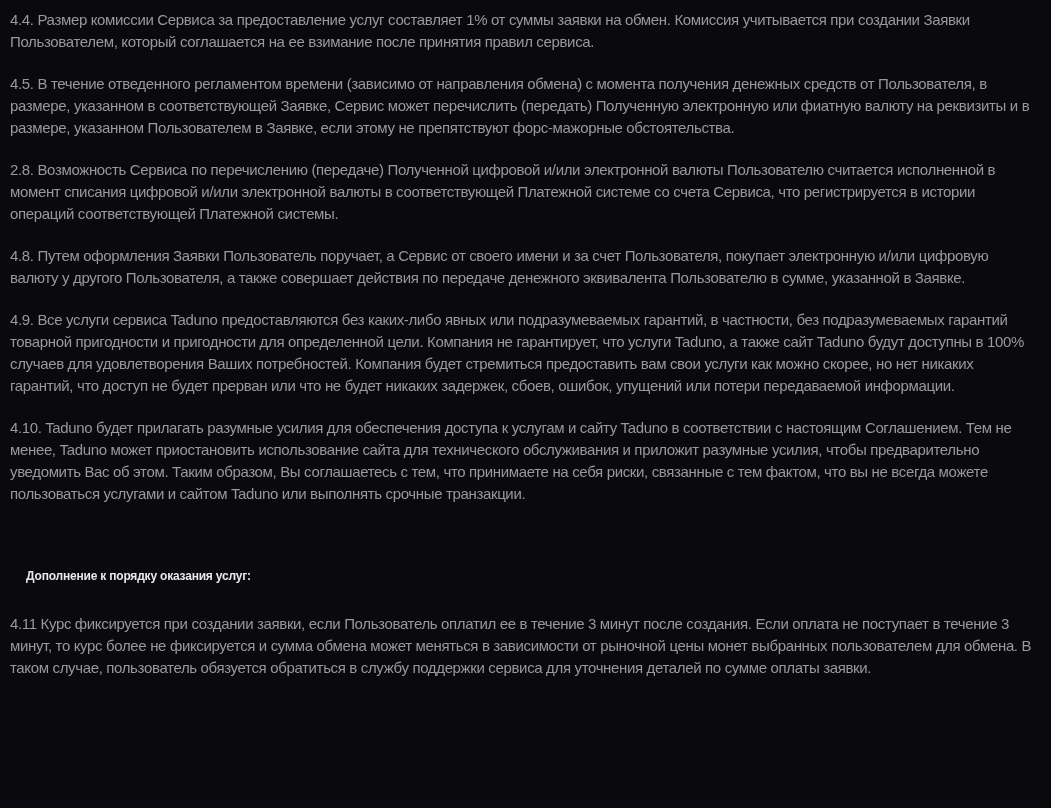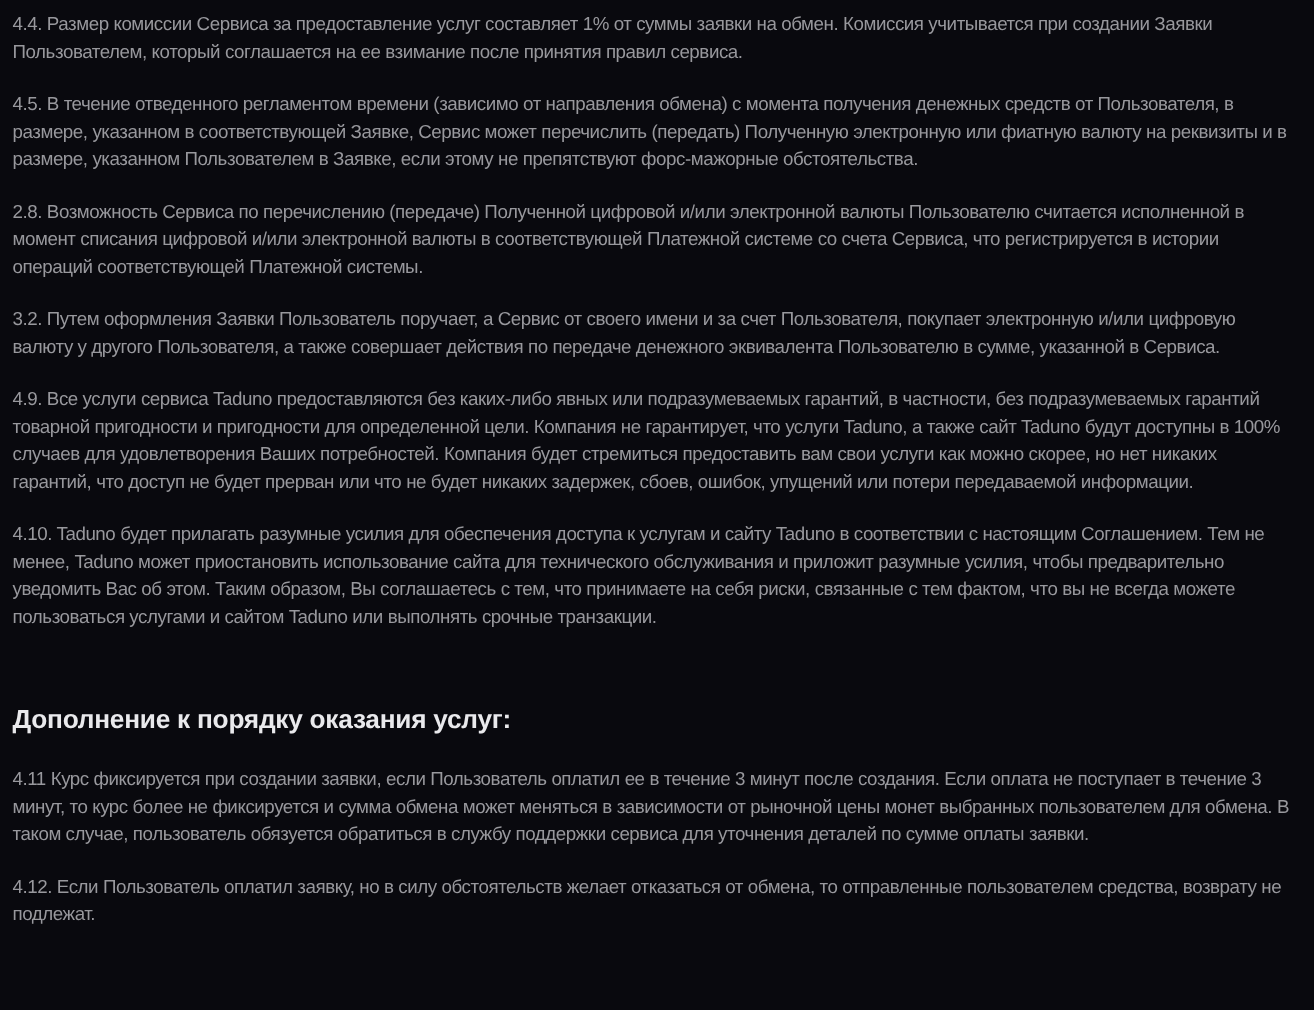--- a/index.html
+++ b/index.html
@@ -20,47 +20,46 @@
     padding: 9px 11px 0 10px;
     color: #98989d;
     font-size: 15px;
     line-height: 22px;
     letter-spacing: -0.35px;
   }
   .para {
     margin: 0 0 20px 0;
   }
   .subheading {
-    margin: 60px 0 26px 0;
-    font-size: 21px;
+    margin: 60px 0 26px 16px;
+    font-size: 12px;
     font-weight: bold;
     color: #e9e9ec;
     letter-spacing: -0.2px;
   }
   .num {
     white-space: nowrap;
   }
 </style>
 </head>
 <body>
 
 <div class="terms-document">
 
   <p class="para"><span class="num">4.4.</span> <span>Размер комиссии Сервиса за предоставление услуг составляет 1% от суммы заявки на обмен. Комиссия учитывается при создании Заявки Пользователем, который соглашается на ее взимание после принятия правил сервиса.</span></p>
 
   <p class="para"><span class="num">4.5.</span> <span>В течение отведенного регламентом времени (зависимо от направления обмена) с момента получения денежных средств от Пользователя, в размере, указанном в соответствующей Заявке, Сервис может перечислить (передать) Полученную электронную или фиатную валюту на реквизиты и в размере, указанном Пользователем в Заявке, если этому не препятствуют форс-мажорные обстоятельства.</span></p>
 
 
   <p class="para"><span class="num">2.8.</span> <span>Возможность Сервиса по перечислению (передаче) Полученной цифровой и/или электронной валюты Пользователю считается исполненной в момент списания цифровой и/или электронной валюты в соответствующей Платежной системе со счета Сервиса, что регистрируется в истории операций соответствующей Платежной системы.</span></p>
 
-  <p class="para"><span class="num">3.2.</span> <span>Путем оформления Заявки Пользователь поручает, а Сервис от своего имени и за счет Пользователя, покупает электронную и/или цифровую валюту у другого Пользователя, а также совершает действия по передаче денежного эквивалента Пользователю в сумме, указанной в Сервиса.</span></p>
+  <p class="para"><span class="num">4.8.</span> <span>Путем оформления Заявки Пользователь поручает, а Сервис от своего имени и за счет Пользователя, покупает электронную и/или цифровую валюту у другого Пользователя, а также совершает действия по передаче денежного эквивалента Пользователю в сумме, указанной в Заявке.</span></p>
 
   <p class="para"><span class="num">4.9.</span> <span>Все услуги сервиса Taduno предоставляются без каких-либо явных или подразумеваемых гарантий, в частности, без подразумеваемых гарантий товарной пригодности и пригодности для определенной цели. Компания не гарантирует, что услуги Taduno, а также сайт Taduno будут доступны в 100% случаев для удовлетворения Ваших потребностей. Компания будет стремиться предоставить вам свои услуги как можно скорее, но нет никаких гарантий, что доступ не будет прерван или что не будет никаких задержек, сбоев, ошибок, упущений или потери передаваемой информации.</span></p>
 
   <p class="para"><span class="num">4.10.</span> <span>Taduno будет прилагать разумные усилия для обеспечения доступа к услугам и сайту Taduno в соответствии с настоящим Соглашением. Тем не менее, Taduno может приостановить использование сайта для технического обслуживания и приложит разумные усилия, чтобы предварительно уведомить Вас об этом. Таким образом, Вы соглашаетесь с тем, что принимаете на себя риски, связанные с тем фактом, что вы не всегда можете пользоваться услугами и сайтом Taduno или выполнять срочные транзакции.</span></p>
 
   <h3 class="subheading">Дополнение к порядку оказания услуг:</h3>
 
   <p class="para"><span class="num">4.11</span> <span>Курс фиксируется при создании заявки, если Пользователь оплатил ее в течение 3 минут после создания. Если оплата не поступает в течение 3 минут, то курс более не фиксируется и сумма обмена может меняться в зависимости от рыночной цены монет выбранных пользователем для обмена. В таком случае, пользователь обязуется обратиться в службу поддержки сервиса для уточнения деталей по сумме оплаты заявки.</span></p>
 
-  <p class="para"><span class="num">4.12.</span> <span>Если Пользователь оплатил заявку, но в силу обстоятельств желает отказаться от обмена, то отправленные пользователем средства, возврату не подлежат.</span></p>
 
 </div>
 
 </body></html>

